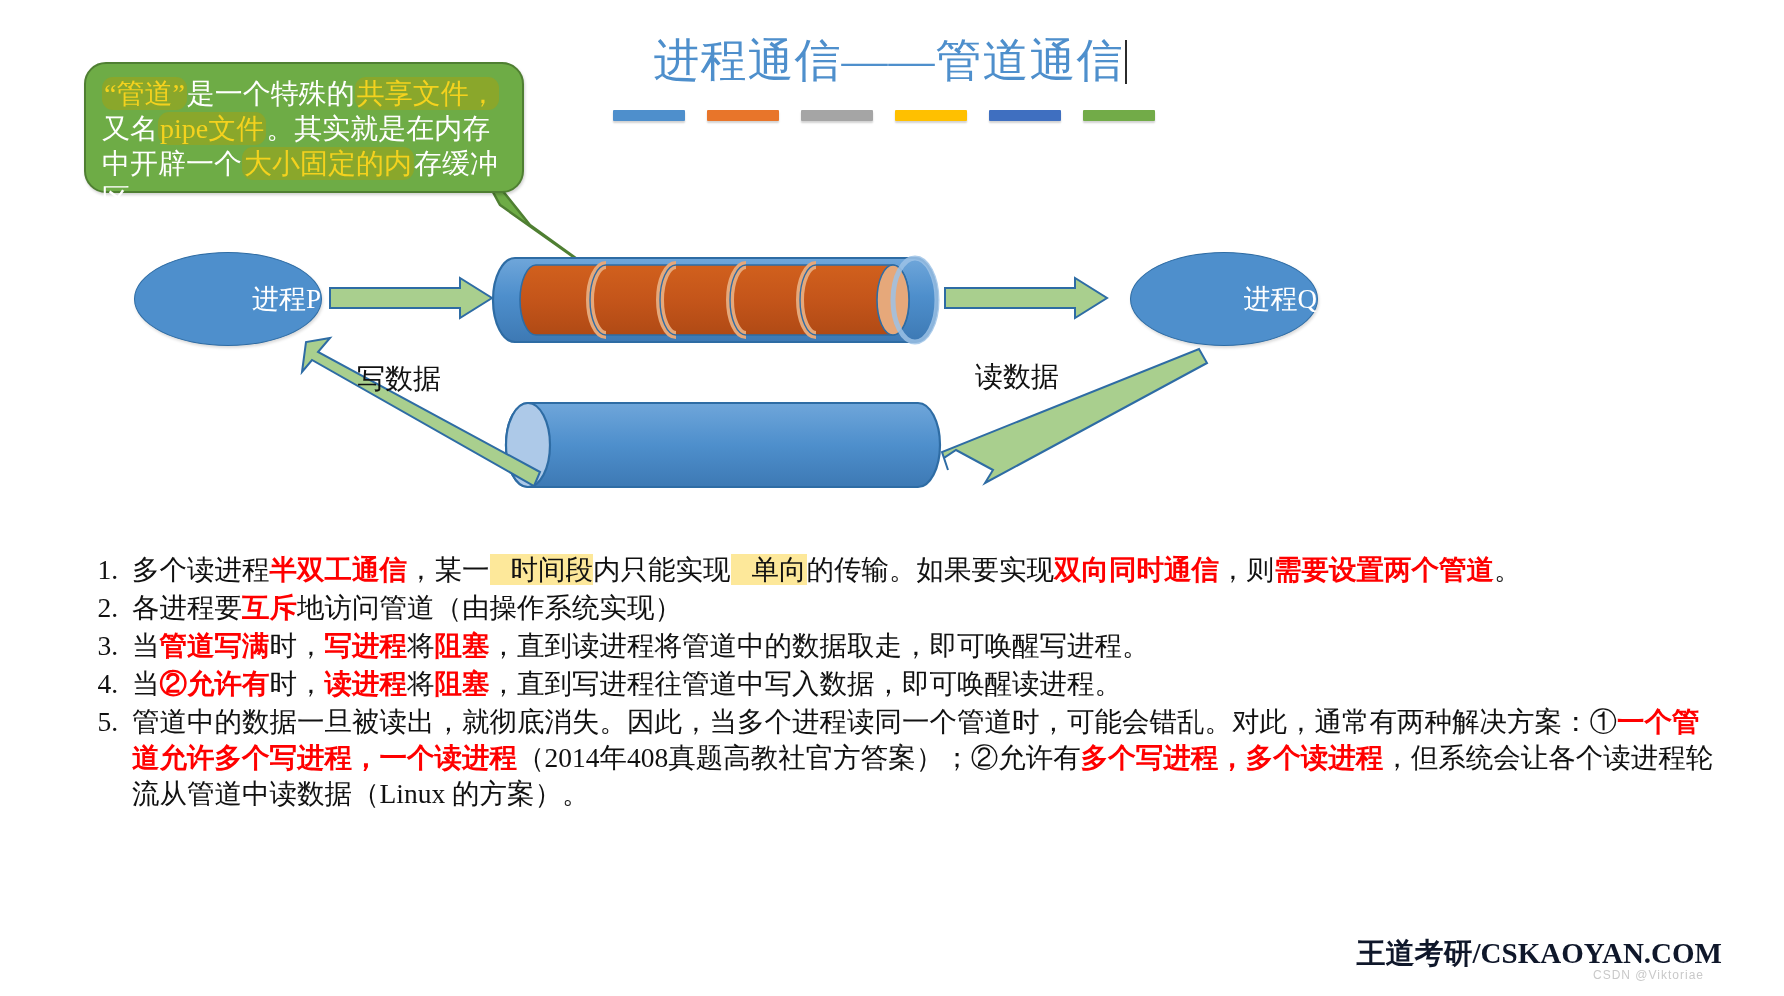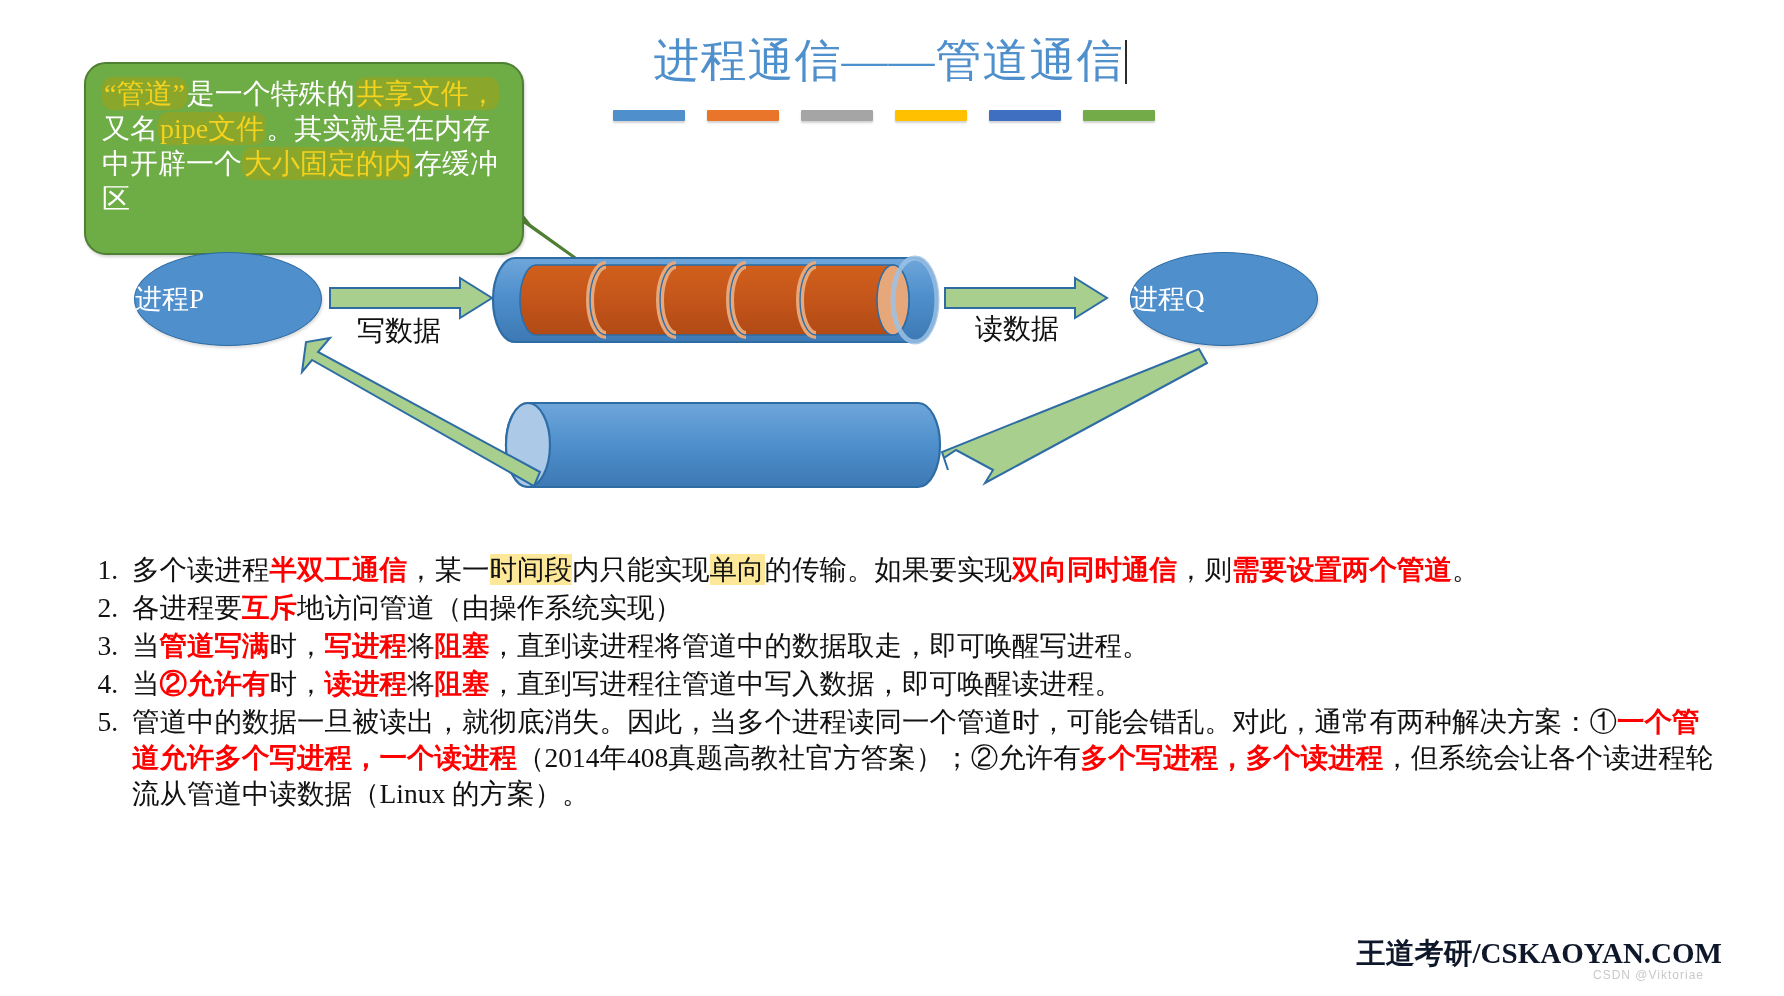--- a/index.html
+++ b/index.html
@@ -21,65 +21,65 @@
   .title .caret{
     display:inline-block;width:2px;height:44px;background:#2b2b2b;
     vertical-align:-8px;margin-left:1px;
   }
   .barrow{position:absolute;left:613px;top:110px;display:flex;gap:22px;}
   .barrow .bar{width:72px;height:11px;border-radius:1px;
      box-shadow:0 2px 2px rgba(0,0,0,.18);}
 
   
   .callout{
-    position:absolute;left:84px;top:62px;width:440px;height:193px;
+    position:absolute;left:84px;top:62px;width:440px;height:131px;
     background:#6EAC46;border:2.5px solid #4F7F32;border-radius:22px;
     box-sizing:border-box;
     box-shadow:1px 2px 3px rgba(0,0,0,.18);
   }
   .callout-text{
     position:absolute;left:16px;top:12px;width:412px;
     font-size:28px;line-height:35px;color:#ffffff;
     letter-spacing:0px;
   }
   .callout-text .hl{background:#8AA72B;color:#F4D21E;border-radius:11px;
      padding:1px 2px;box-decoration-break:clone;-webkit-box-decoration-break:clone;}
   .callout-tail{
     position:absolute;left:0;top:0;width:700px;height:300px;pointer-events:none;
   }
 
   
   .ellipse{
     position:absolute;border:1.6px solid #2E6CA4;border-radius:50%;
-    background:#4E8FCC;display:flex;align-items:center;justify-content:flex-start;
+    background:#4E8FCC;display:flex;align-items:center;justify-content:flex-end;
     color:#ffffff;font-size:27px;
     box-shadow:1px 2px 3px rgba(0,0,0,.15);
   }
   #procP{left:134px;top:252px;width:186px;height:92px;}
   #procQ{left:1130px;top:252px;width:186px;height:92px;}
 
   
   .diagram-svg{position:absolute;left:0;top:0;width:1784px;height:996px;
      pointer-events:none;}
 
-  .arrowlabel{position:absolute;font-size:28px;color:#111;}
+  .arrowlabel{position:absolute;font-size:28px;color:#111;margin-top:48px;}
   #lbl-write{left:357px;top:312px;}
   #lbl-read{left:975px;top:310px;}
 
   
   .list{
     position:absolute;left:78px;top:552px;width:1640px;
     font-size:27.5px;line-height:36px;color:#111;
   }
   .li{display:flex;align-items:flex-start;margin-bottom:2px;}
   .num{width:40px;flex:none;text-align:right;padding-right:14px;
      font-family:"Liberation Serif","DejaVu Serif",serif;}
   .txt{flex:1;}
   .r{color:#FF0000;font-weight:bold;}
-  .y{background:#FDE89A;}
+  .y{background:#FDE89A;padding-left:21px;}
   .i5 .txt{text-indent:0;}
 
   
   .footer{
     position:absolute;right:62px;bottom:22px;
     font-size:29px;color:#0f172a;font-weight:bold;
     font-family:"Liberation Serif","DejaVu Serif",serif;
   }
   .watermark{
     position:absolute;right:80px;bottom:14px;

